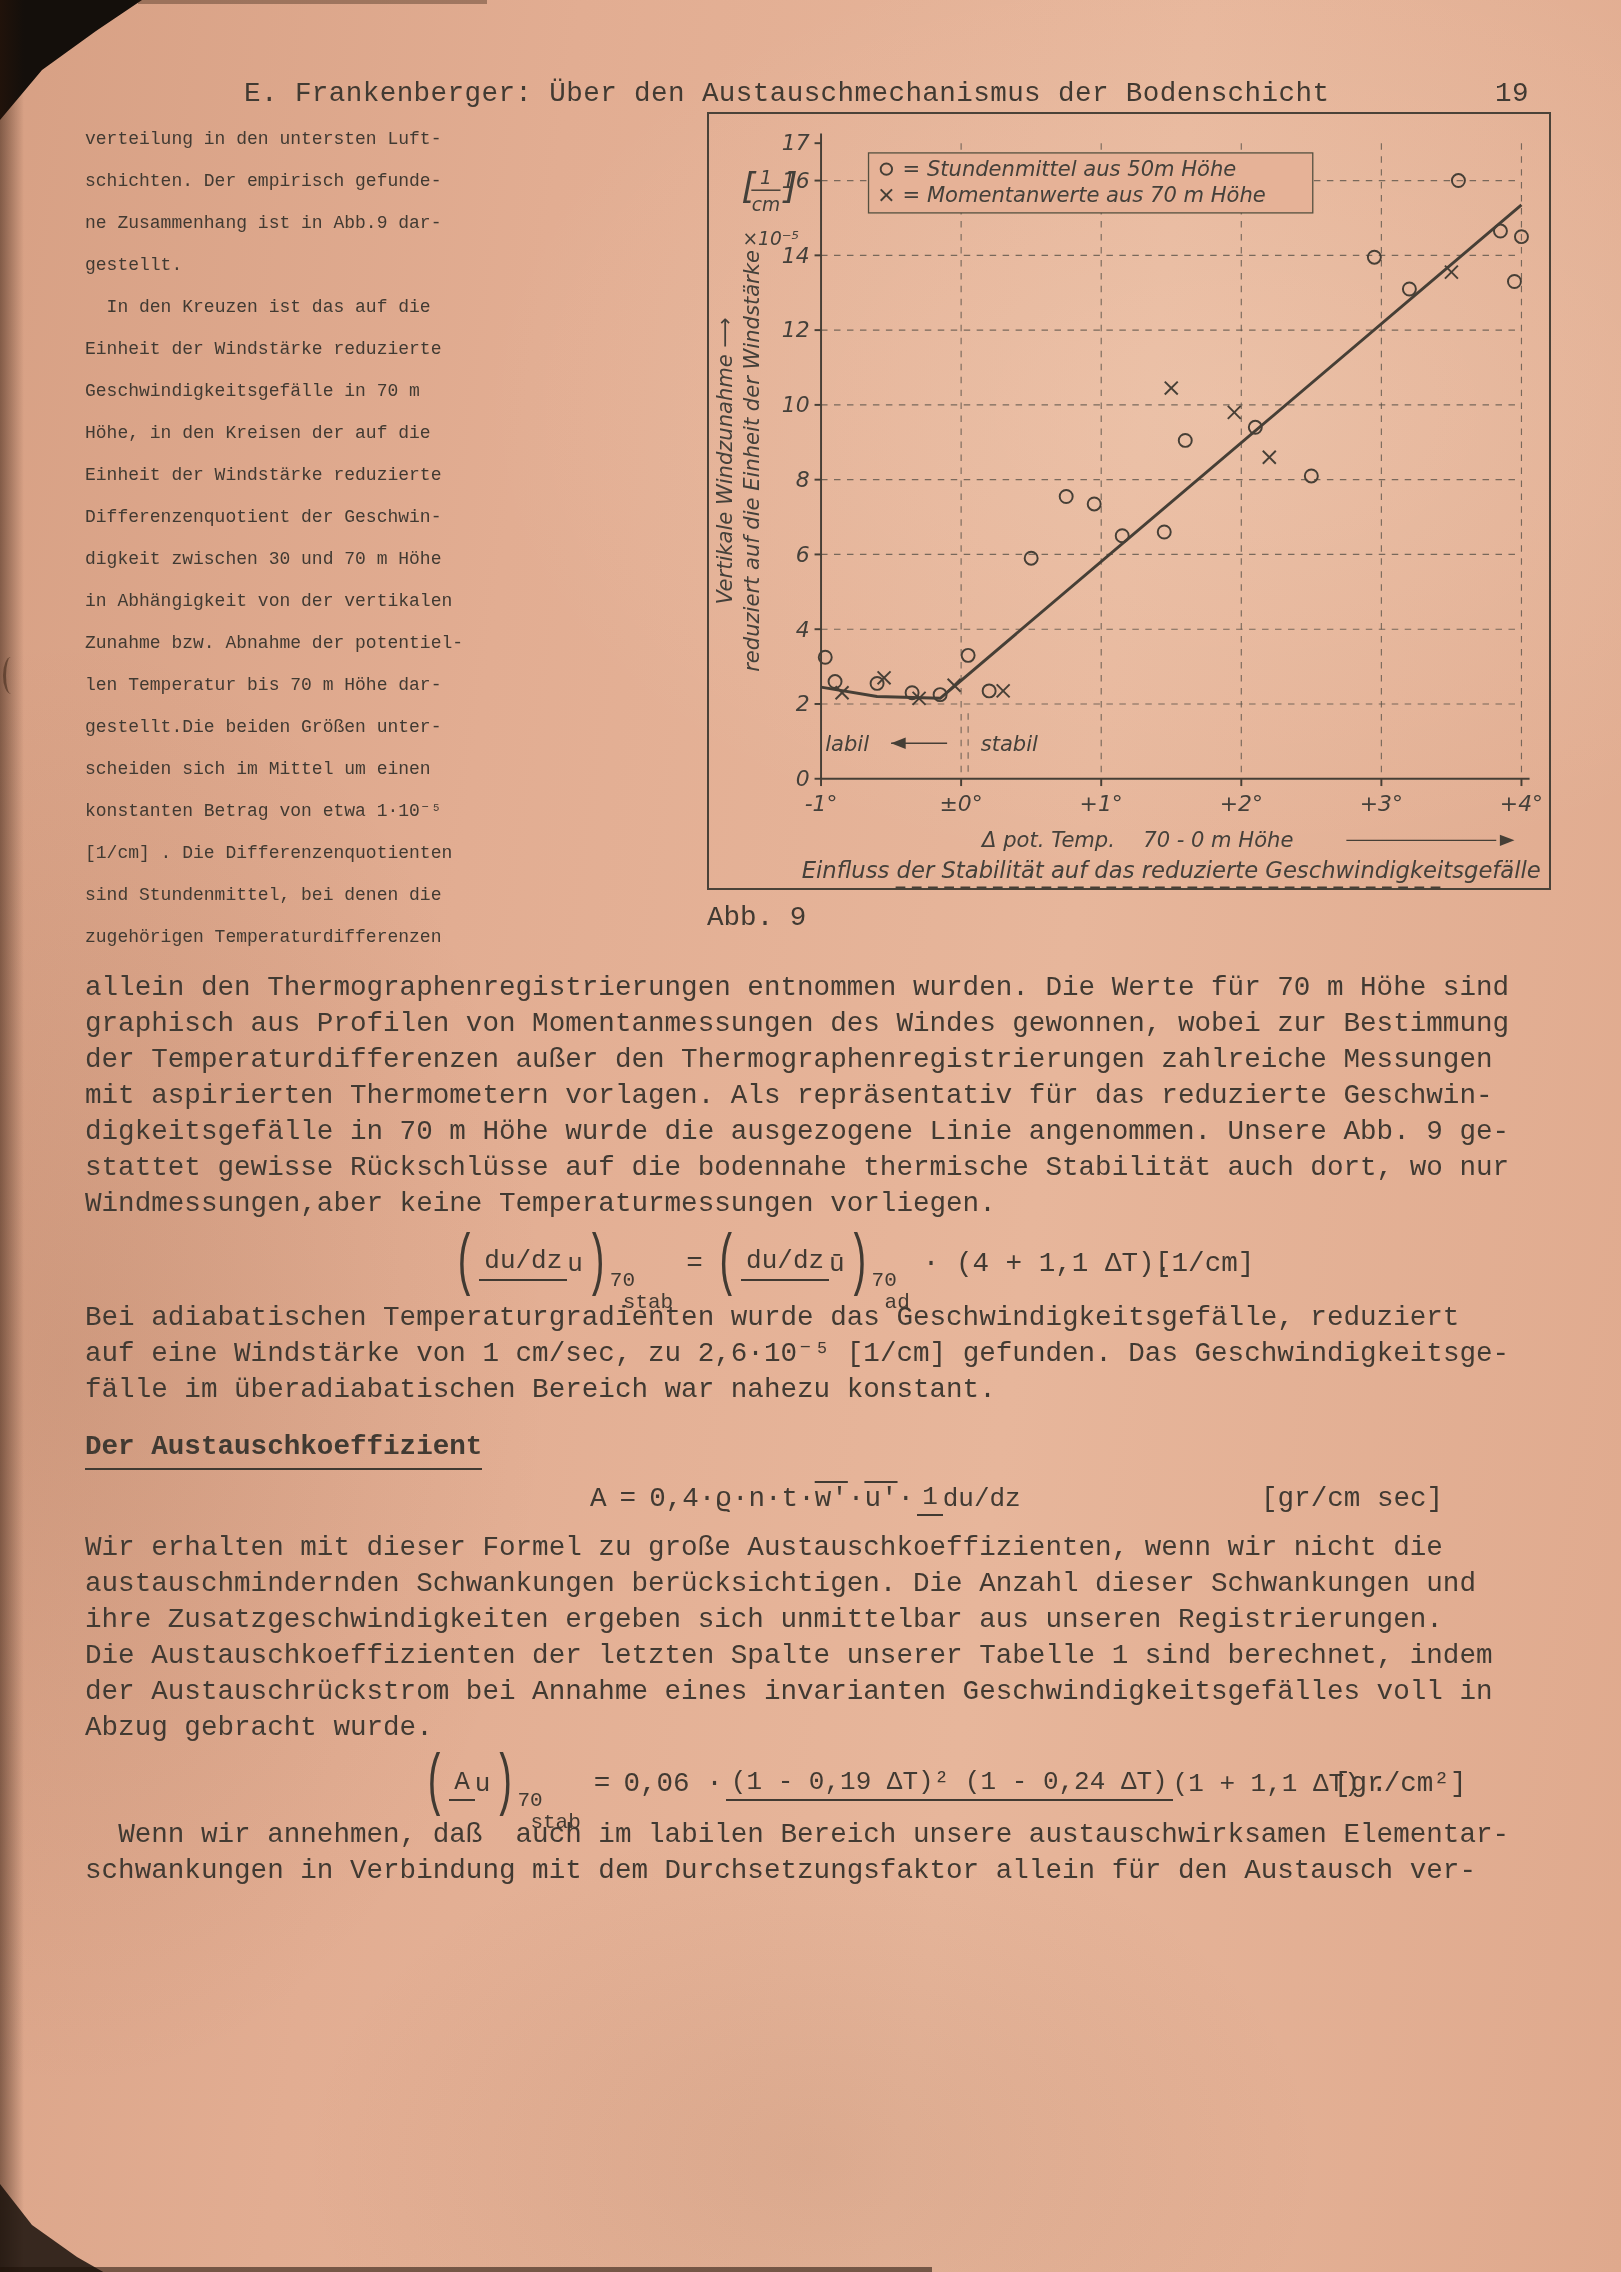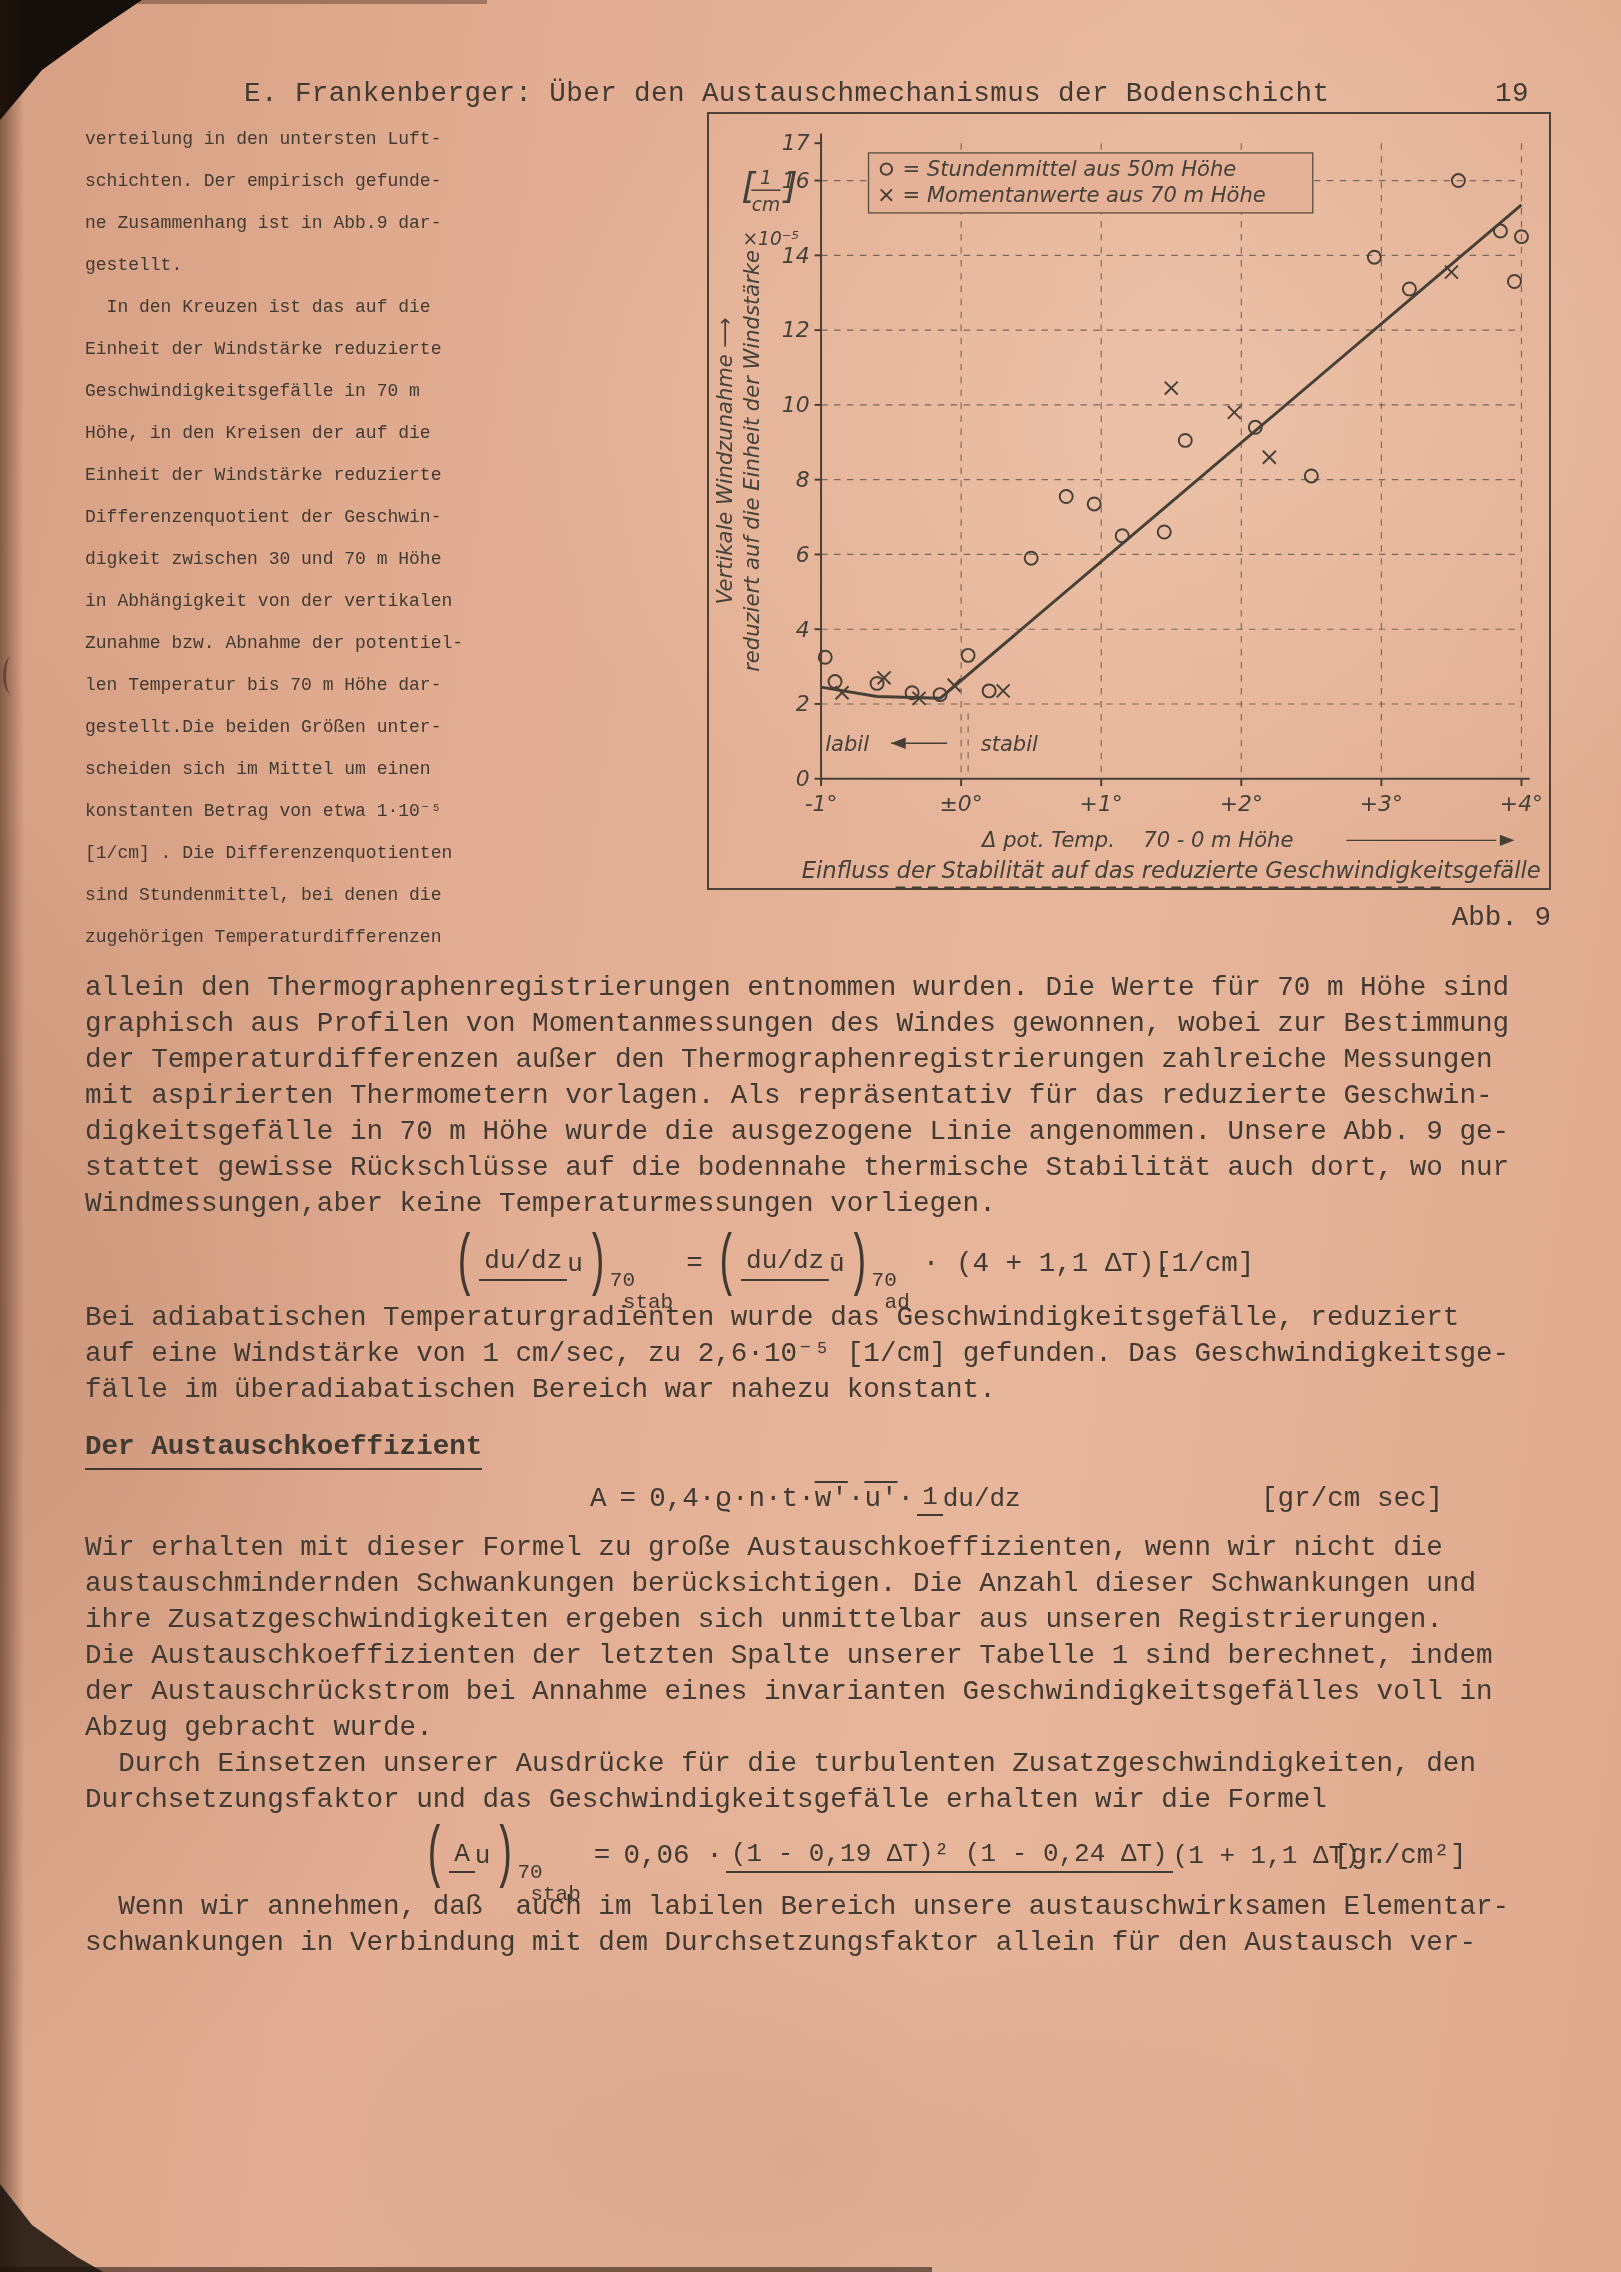--- a/index.html
+++ b/index.html
@@ -27,21 +27,21 @@
     border-left:3.2px solid rgba(70,45,30,.6);border-radius:60% 0 0 60%}
   
   .header{position:absolute;left:100px;top:78px;width:1453px;display:flex;font-size:27.6px;letter-spacing:0.4px}
   .header .title{margin-left:144px}
   .header .pagenum{margin-left:auto;margin-right:24px}
   
   .coltext{position:absolute;left:85px;top:118px;width:641px;font-size:18px;line-height:42px;white-space:pre-wrap}
   
   .figure{position:absolute;left:707px;top:112px;width:844px;height:778px;border:2px solid #4a4238}
   .figure svg{display:block}
-  .abb{position:absolute;left:707px;top:902px;width:844px;text-align:right;font-size:27.6px}
+  .abb{position:absolute;left:707px;top:902px;width:844px;text-align:left;font-size:27.6px}
   
   .maintext{position:absolute;left:85px;top:970px;width:1469px;font-size:27.6px;line-height:36px}
   .para{white-space:pre-wrap}
   .h2wrap{margin:21px 0 8px 0}
   .h2{display:inline-block;font-weight:bold;border-bottom:2.4px solid #413a32;padding-bottom:2.4px;font-size:27.6px}
   
   .eq{display:flex;align-items:center;position:relative;font-size:27.6px}
   .eq1{margin:19.5px 0 14.6px 369px}
   .eq2{margin:11.4px 0 13px 505px}
   .eq3{margin:16px 0 11.4px 339px}
@@ -290,22 +290,20 @@
         </span>
       <span class="unit">[gr/cm sec]</span>
     </div>
 
     <p class="para">Wir erhalten mit dieser Formel zu große Austauschkoeffizienten, wenn wir nicht die
 austauschmindernden Schwankungen berücksichtigen. Die Anzahl dieser Schwankungen und
 ihre Zusatzgeschwindigkeiten ergeben sich unmittelbar aus unseren Registrierungen.
 Die Austauschkoeffizienten der letzten Spalte unserer Tabelle 1 sind berechnet, indem
 der Austauschrückstrom bei Annahme eines invarianten Geschwindigkeitsgefälles voll in
 Abzug gebracht wurde.</p>
-    <p class="para">  Durch Einsetzen unserer Ausdrücke für die turbulenten Zusatzgeschwindigkeiten, den
-Durchsetzungsfaktor und das Geschwindigkeitsgefälle erhalten wir die Formel</p>
 
     <div class="eq eq3">
       <span class="bigp">(</span>
       <span class="frac">
           <span class="fnum">A</span>
           <span class="fden">u</span>
         </span>
       <span class="bigp">)</span>
       <span class="subcol">
           <span class="s1">70</span>

